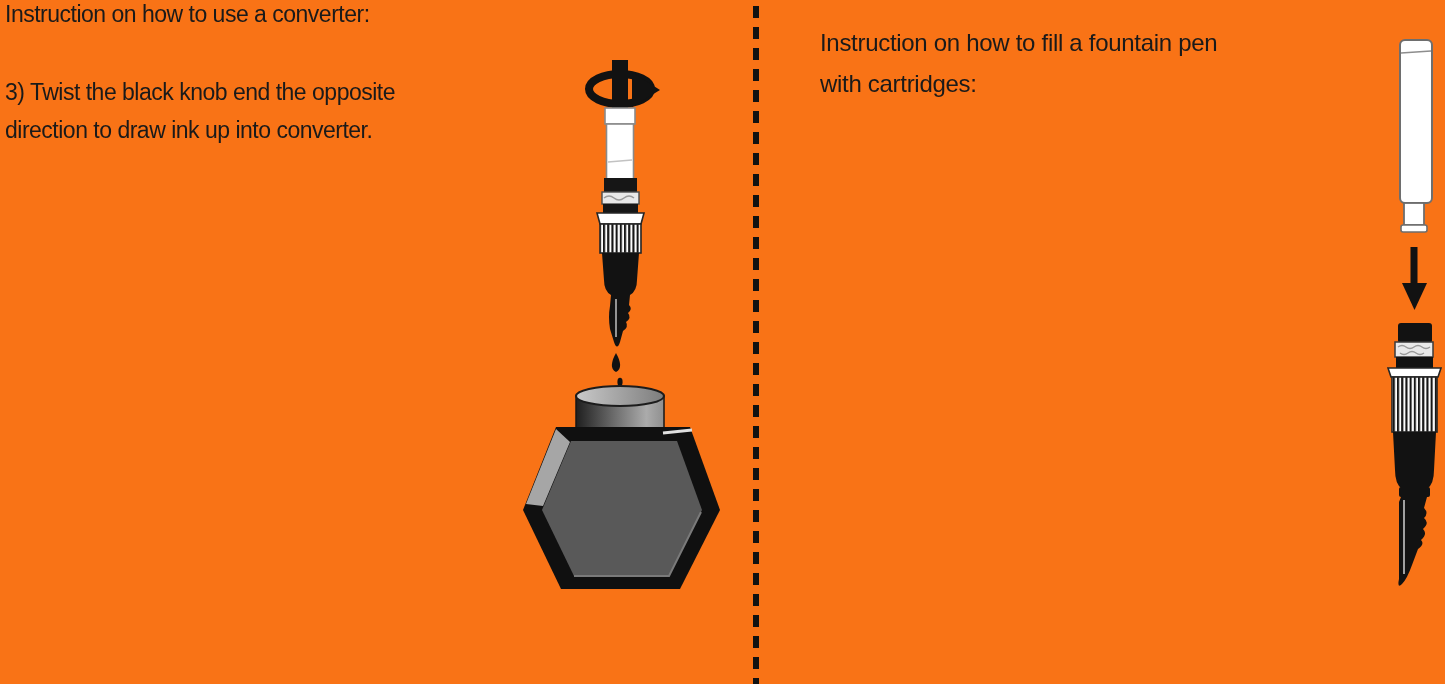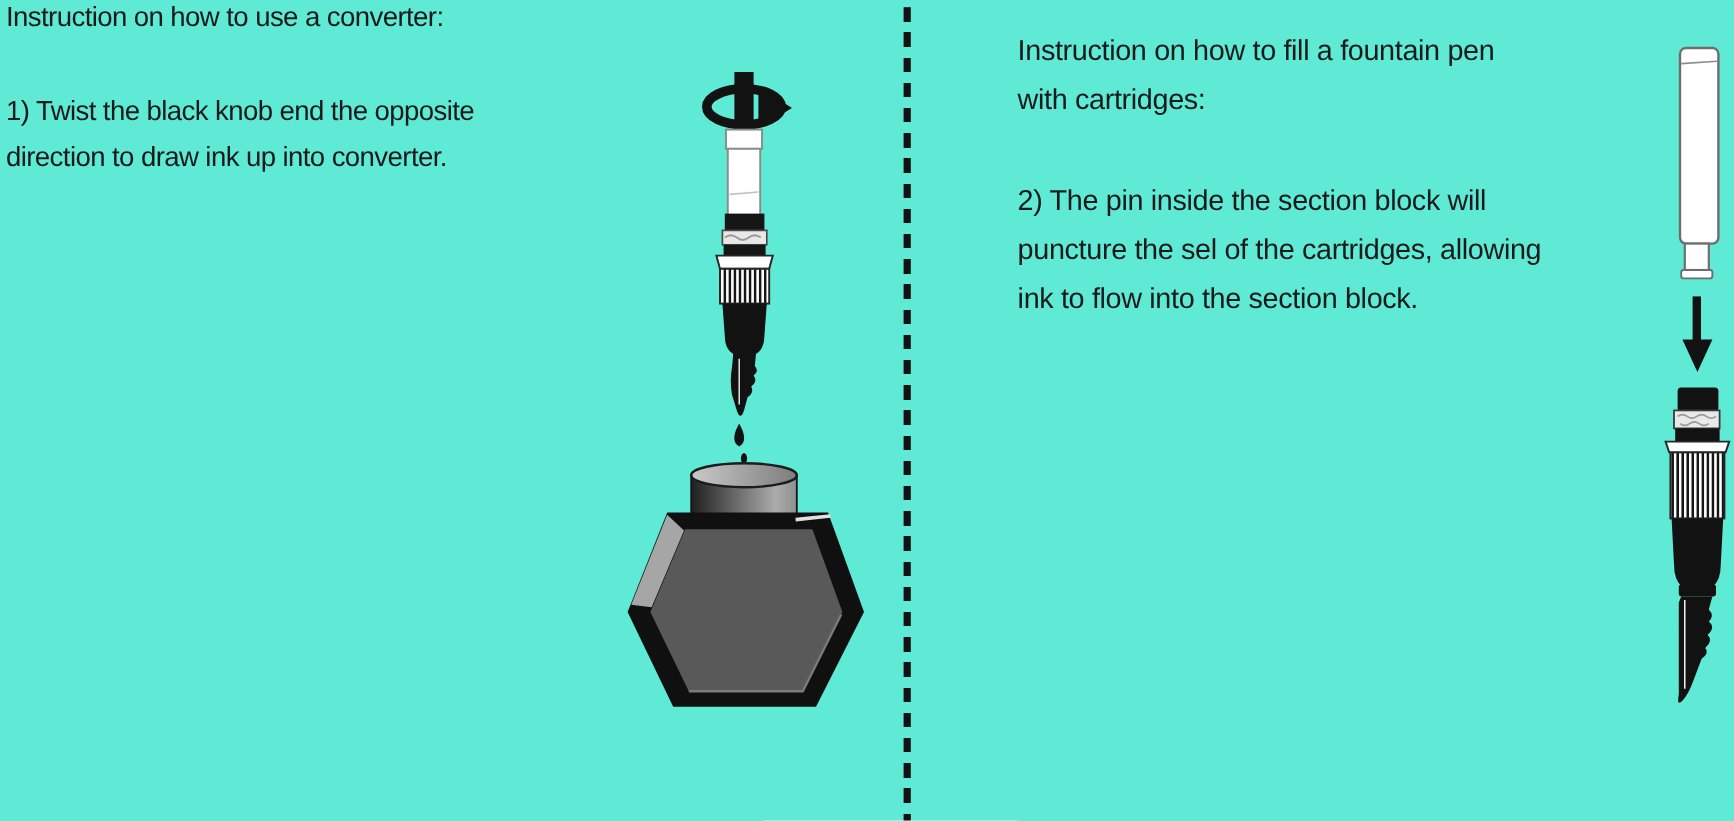--- a/index.html
+++ b/index.html
@@ -1,35 +1,35 @@
 <!DOCTYPE html>
 <html><head>
 <meta charset="utf-8">
 <style>
   html,body{margin:0;padding:0;background:#ffffff;}
-  #stage{position:relative;width:1445px;height:684px;background:#5eead4;overflow:hidden;
+  #stage{position:relative;width:1445px;height:684px;background:#f97316;overflow:hidden;
          font-family:"Liberation Sans","DejaVu Sans",sans-serif;color:#1a1a1a;}
   .col{position:absolute;}
   .col-left{left:5px;top:-5px;width:565px;font-size:23px;line-height:38px;letter-spacing:-0.5px;}
   .col-right{left:820px;top:22px;width:545px;font-size:24px;line-height:41px;letter-spacing:-0.3px;}
   .para{white-space:pre-line;margin:0;}
   .col-left .para{margin-bottom:40px;}
-  .col-right .para{margin-bottom:43px;margin-left:28px;}
+  .col-right .para{margin-bottom:43px;}
   .divider{position:absolute;left:753px;top:6px;bottom:0;width:6px;
            background:repeating-linear-gradient(to bottom,#121212 0px,#121212 12px,transparent 12px,transparent 21px);}
   svg{position:absolute;}
 </style>
 </head>
 <body>
 
 <div id="stage">
 
   <div class="col col-left">
     <p class="para">Instruction on how to use a converter:</p>
-    <p class="para">1) Twist the black knob end the opposite
+    <p class="para">3) Twist the black knob end the opposite
 direction to draw ink up into converter.</p>
   </div>
 
   <svg style="left:498px;top:42px" width="240" height="590" viewBox="0 0 240 590">
     <defs>
       <pattern id="ribsL" width="4.2" height="10" patternUnits="userSpaceOnUse">
         <rect width="4.2" height="10" fill="#fdfdfd"></rect>
         <rect width="2.1" height="10" fill="#161616"></rect>
       </pattern>
       <linearGradient id="capBodyL" x1="0" y1="0" x2="1" y2="0">
@@ -86,23 +86,20 @@
       <polygon points="44,468 73,399 179,399 204,468 171,534 76,534" fill="#595959"></polygon>
       <polyline points="76,534 171,534 203,470" fill="none" stroke="#7a7a7a" stroke-width="2"></polyline>
     </g>
   </svg>
 
   <div class="divider"></div>
 
   <div class="col col-right">
     <p class="para">Instruction on how to fill a fountain pen
 with cartridges:</p>
-    <p class="para">2) The pin inside the section block will
-puncture the sel of the cartridges, allowing
-ink to flow into the section block.</p>
   </div>
 
   <svg style="left:1355px;top:28px" width="90" height="580" viewBox="0 0 90 580">
     <defs>
       <pattern id="ribsR" width="4.2" height="10" patternUnits="userSpaceOnUse">
         <rect width="4.2" height="10" fill="#fdfdfd"></rect>
         <rect width="2.1" height="10" fill="#161616"></rect>
       </pattern>
     </defs>
 

